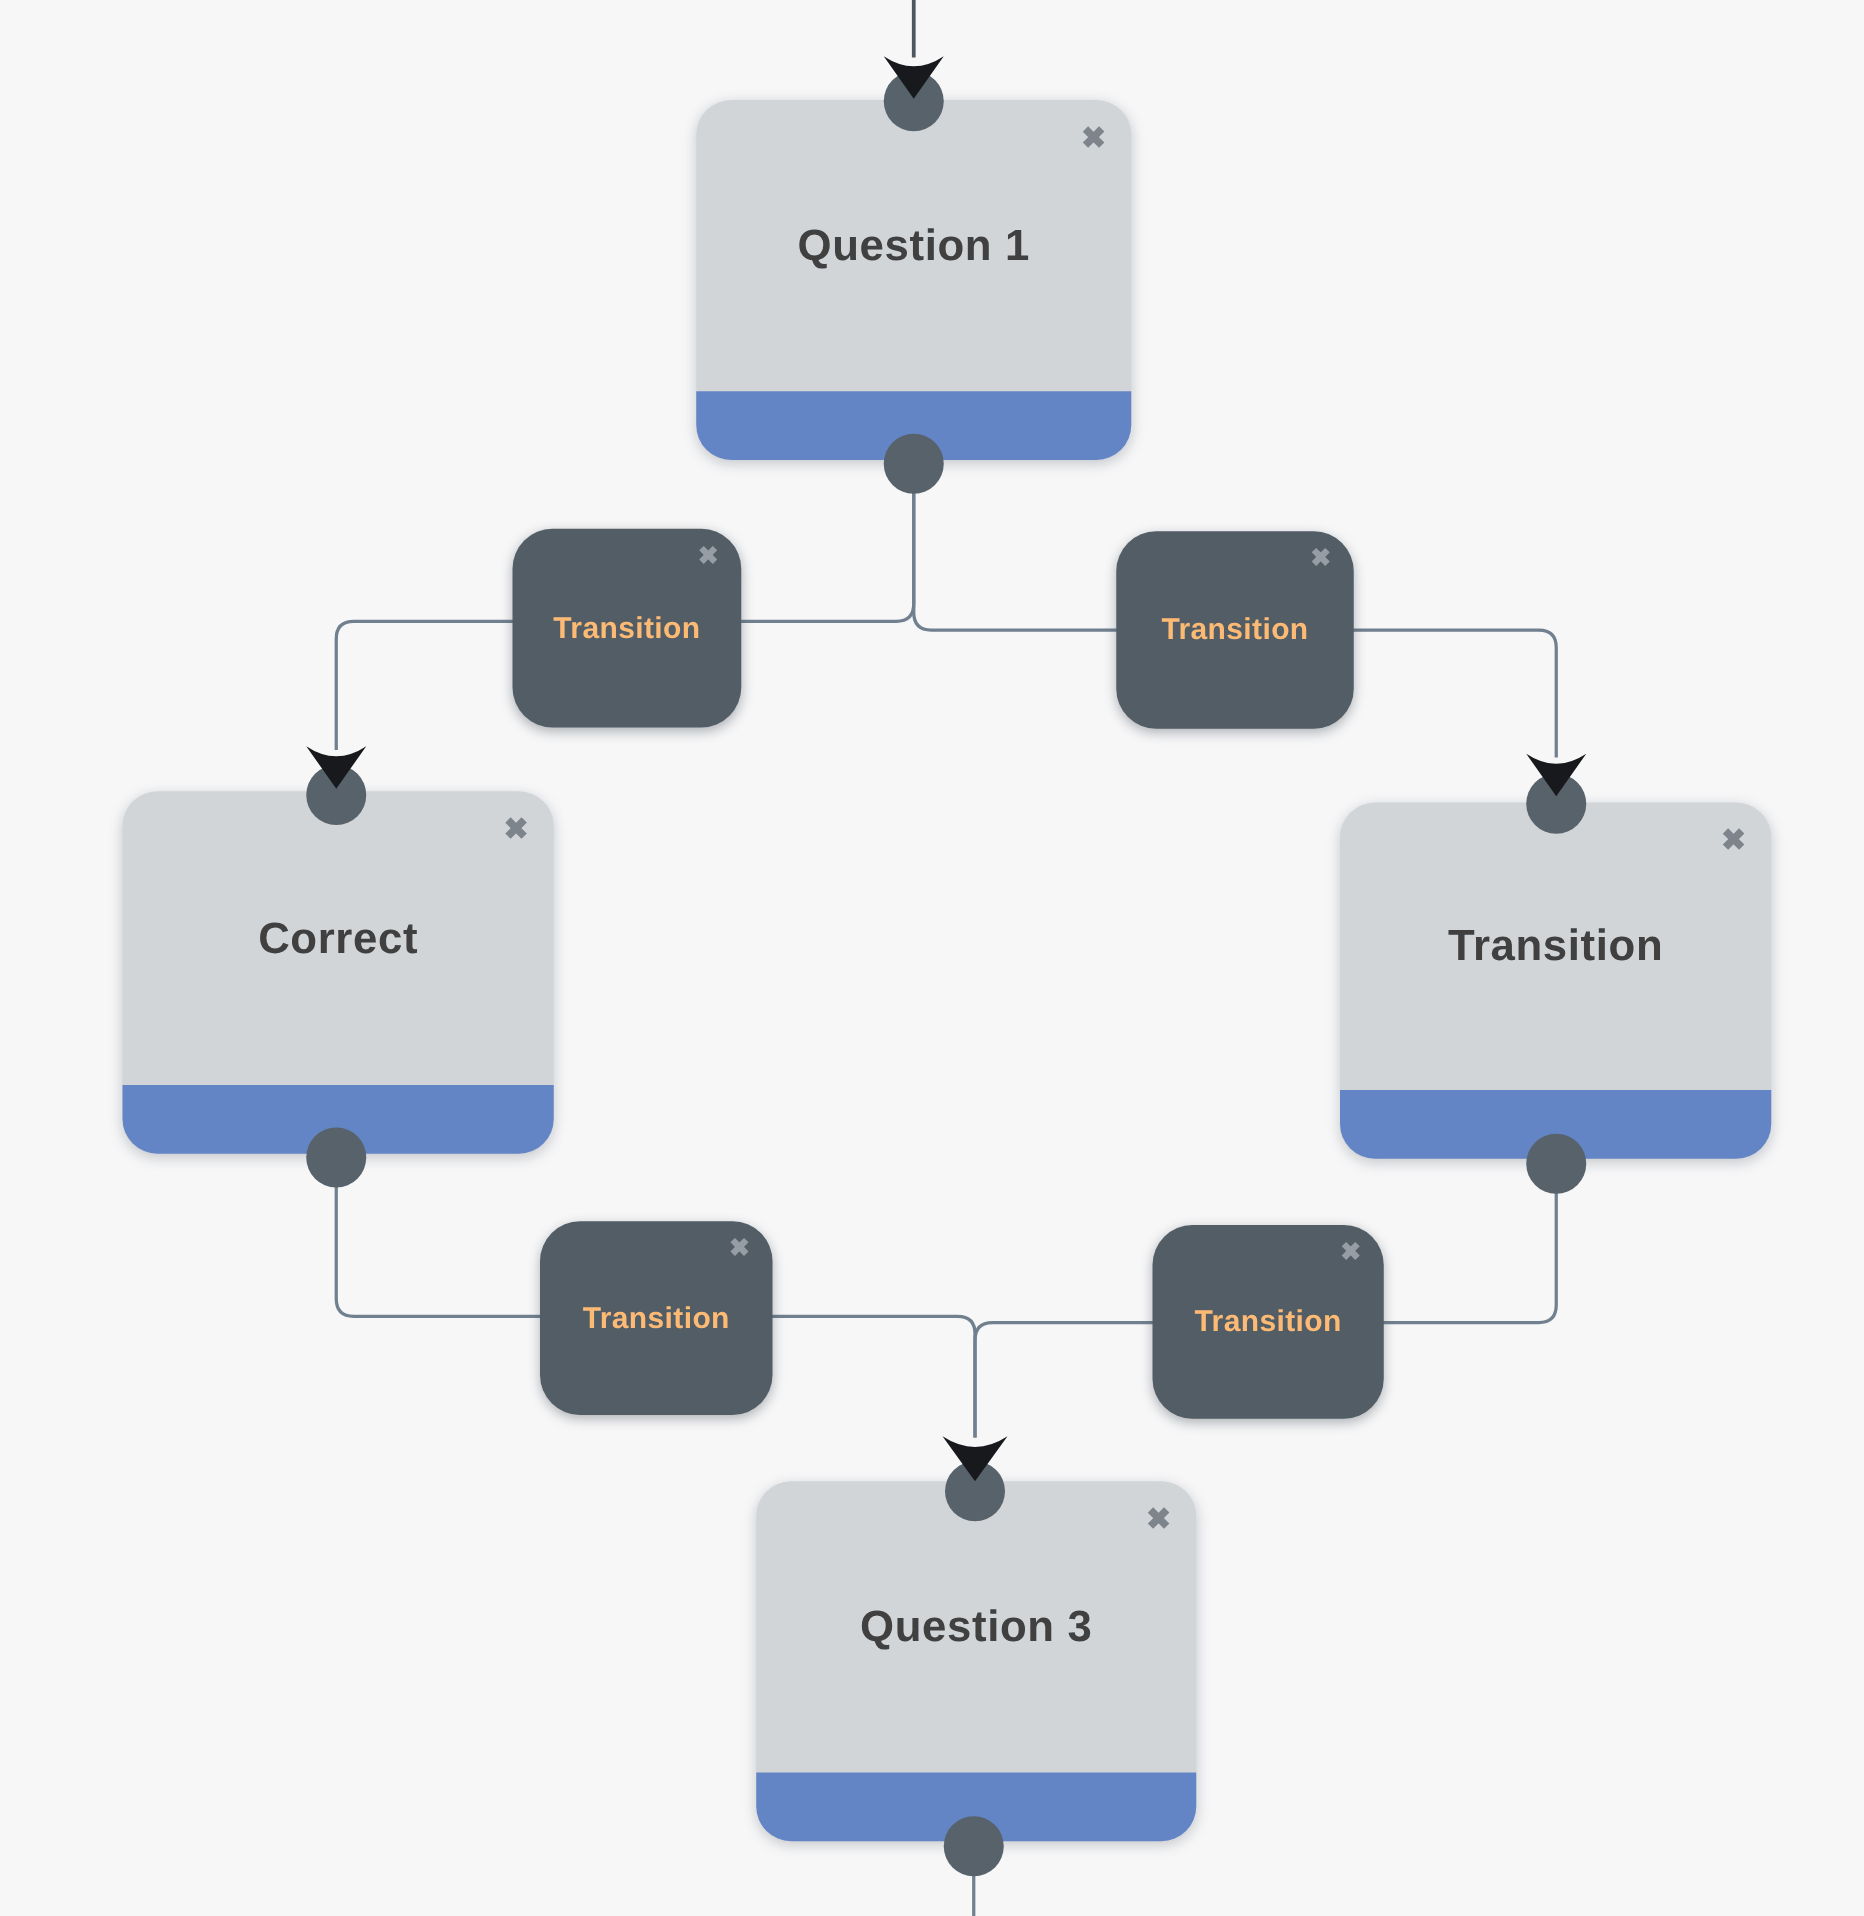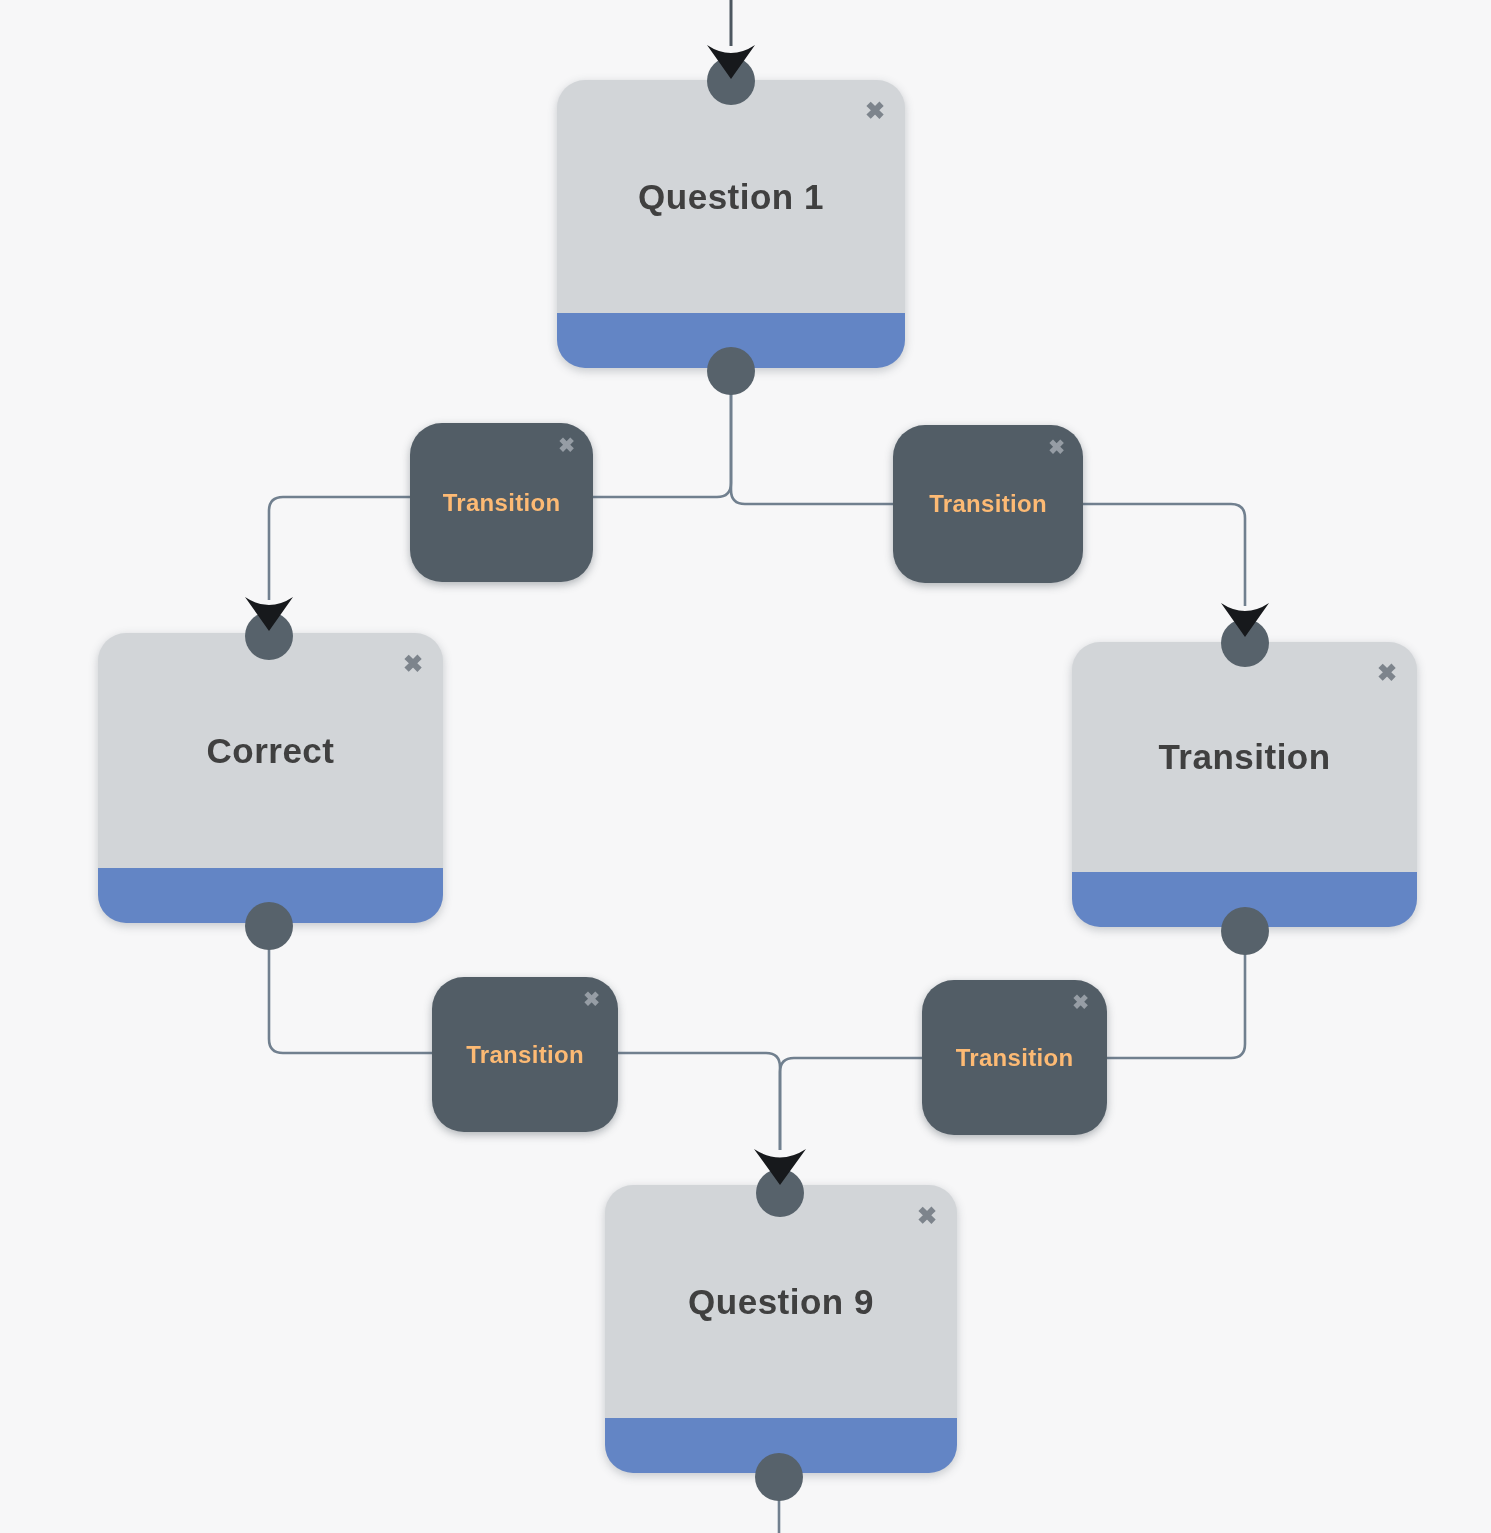--- a/index.html
+++ b/index.html
@@ -101,21 +101,21 @@
     <span class="label">Transition</span>
   </div>
 
   <div class="node transition" style="left:922px;top:980px;width:185px;height:155px;">
     <span class="close-x">✖</span>
     <span class="label">Transition</span>
   </div>
 
   <div class="node state" style="left:605px;top:1185px;width:352px;height:288px;">
     <span class="close-x">✖</span>
-    <span class="label">Question 9</span>
+    <span class="label">Question 3</span>
     <div class="footer"></div>
   </div>
 
   <svg class="layer overlay">
     <circle class="endpoint" cx="731" cy="81" r="24"></circle>
     <circle class="endpoint" cx="731" cy="371" r="24"></circle>
     <circle class="endpoint" cx="269" cy="636" r="24"></circle>
     <circle class="endpoint" cx="269" cy="926" r="24"></circle>
     <circle class="endpoint" cx="1245" cy="643" r="24"></circle>
     <circle class="endpoint" cx="1245" cy="931" r="24"></circle>

